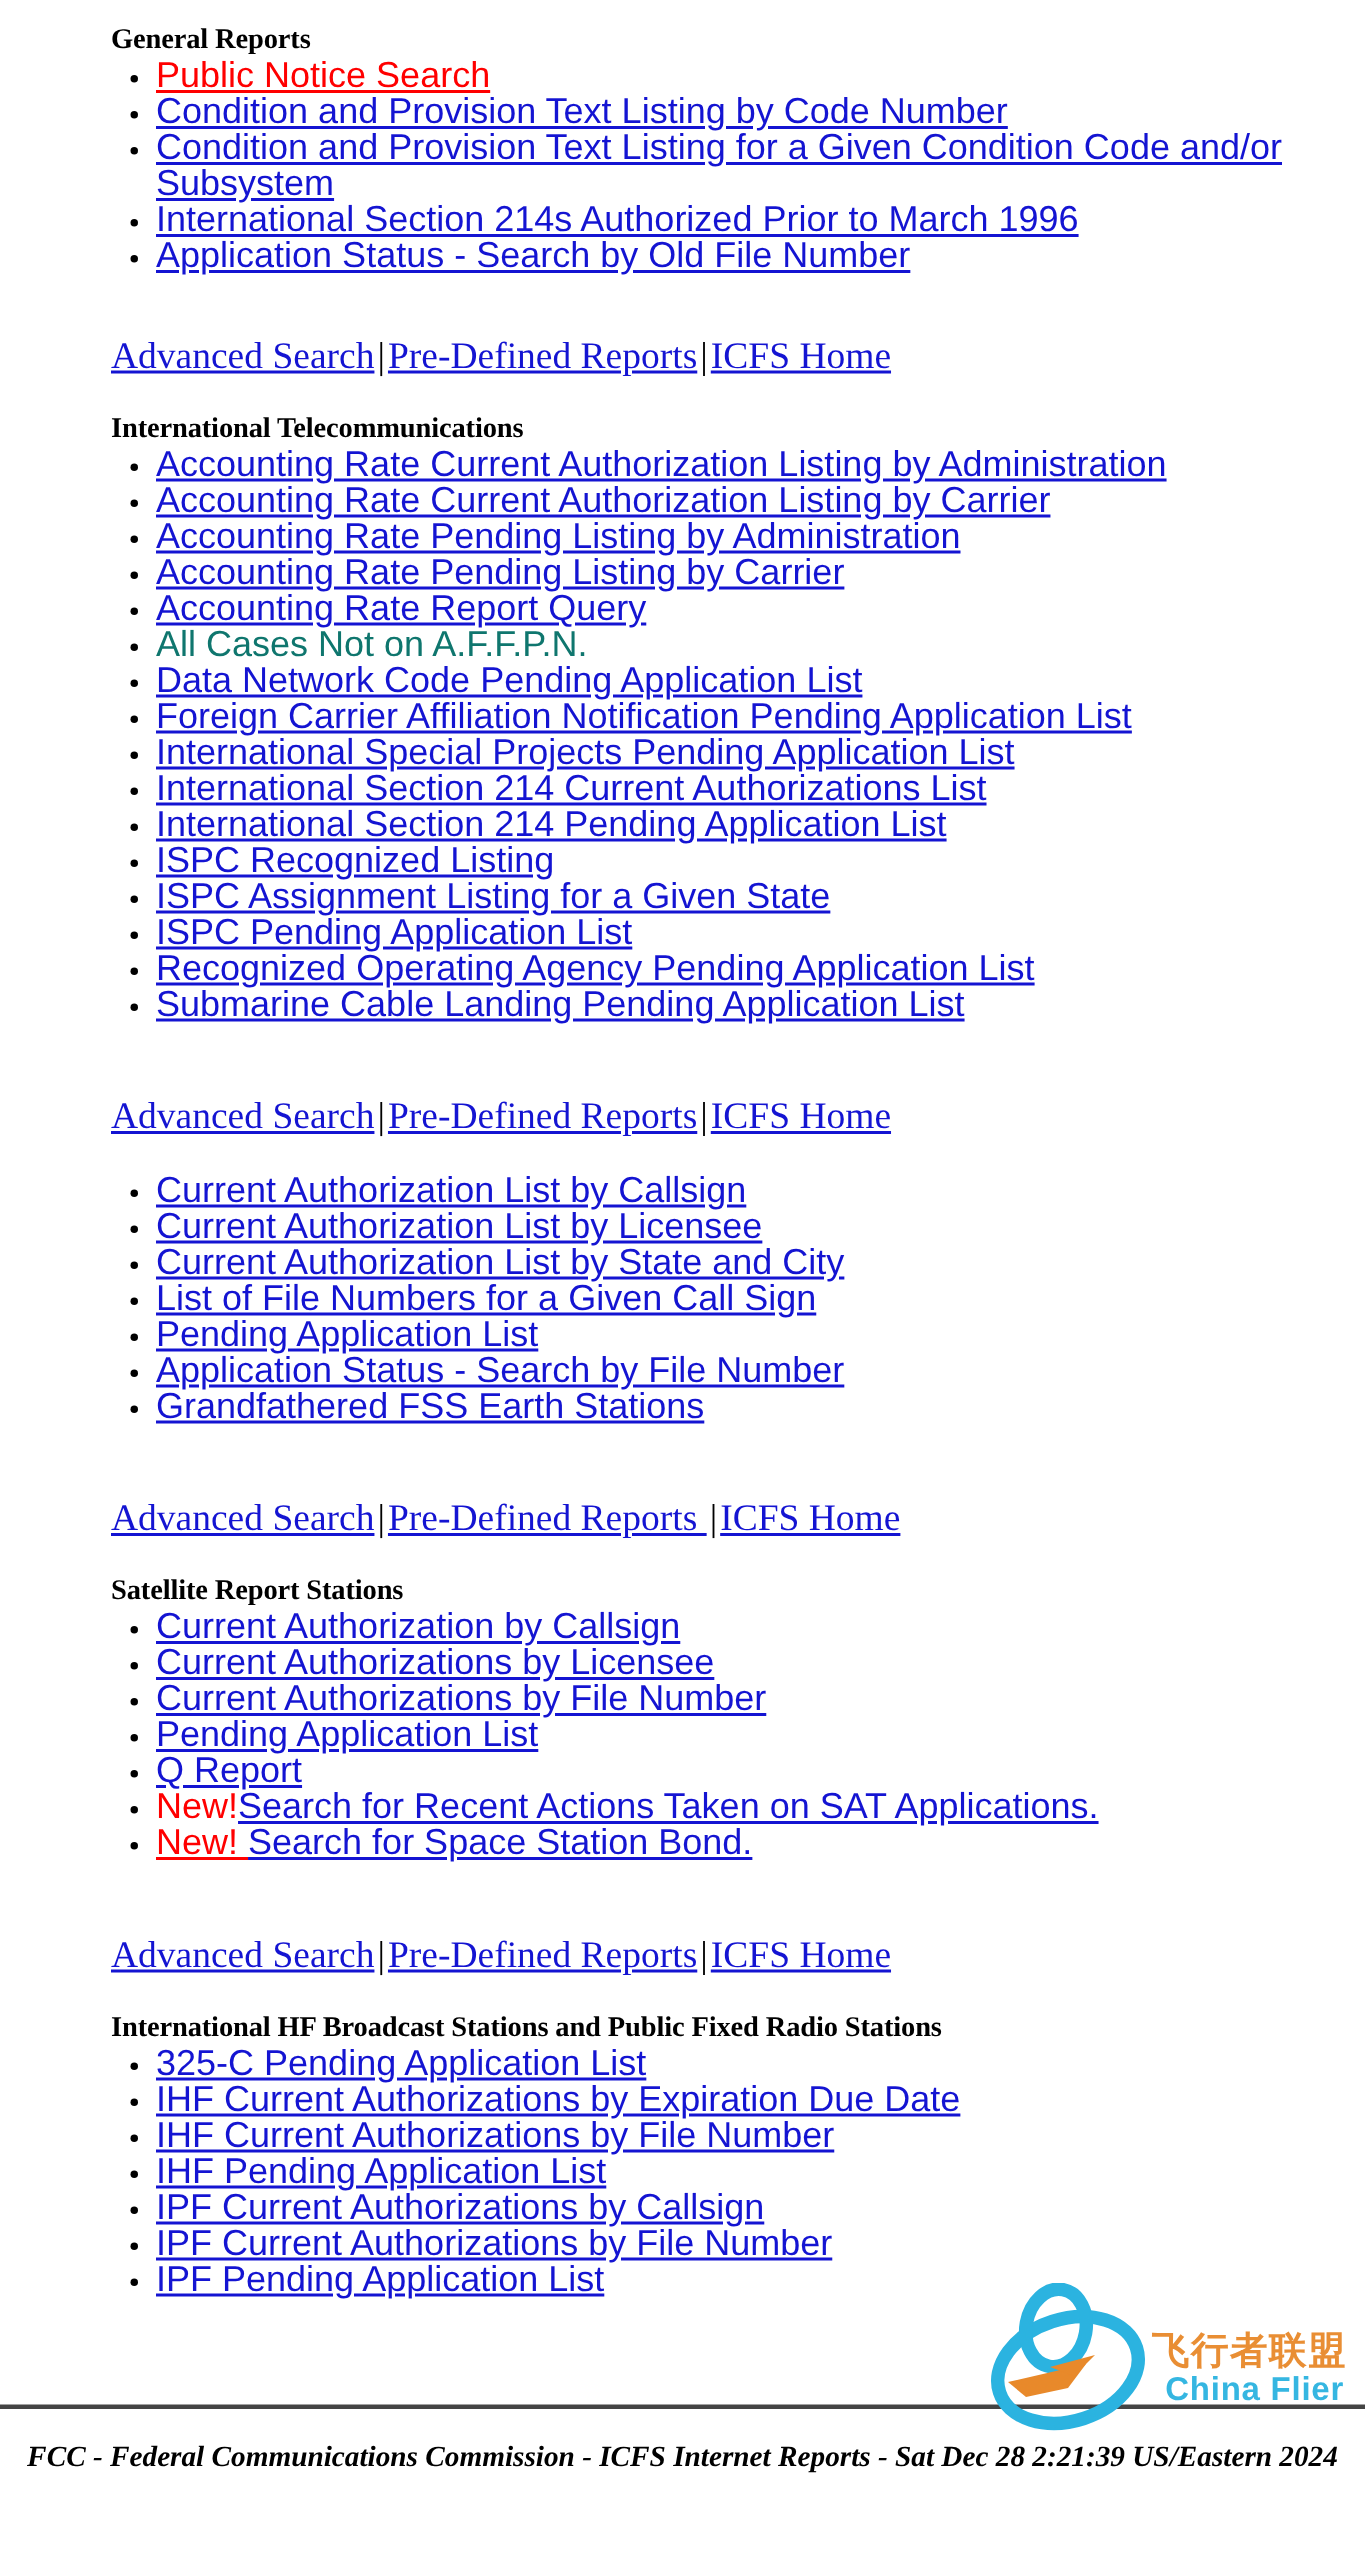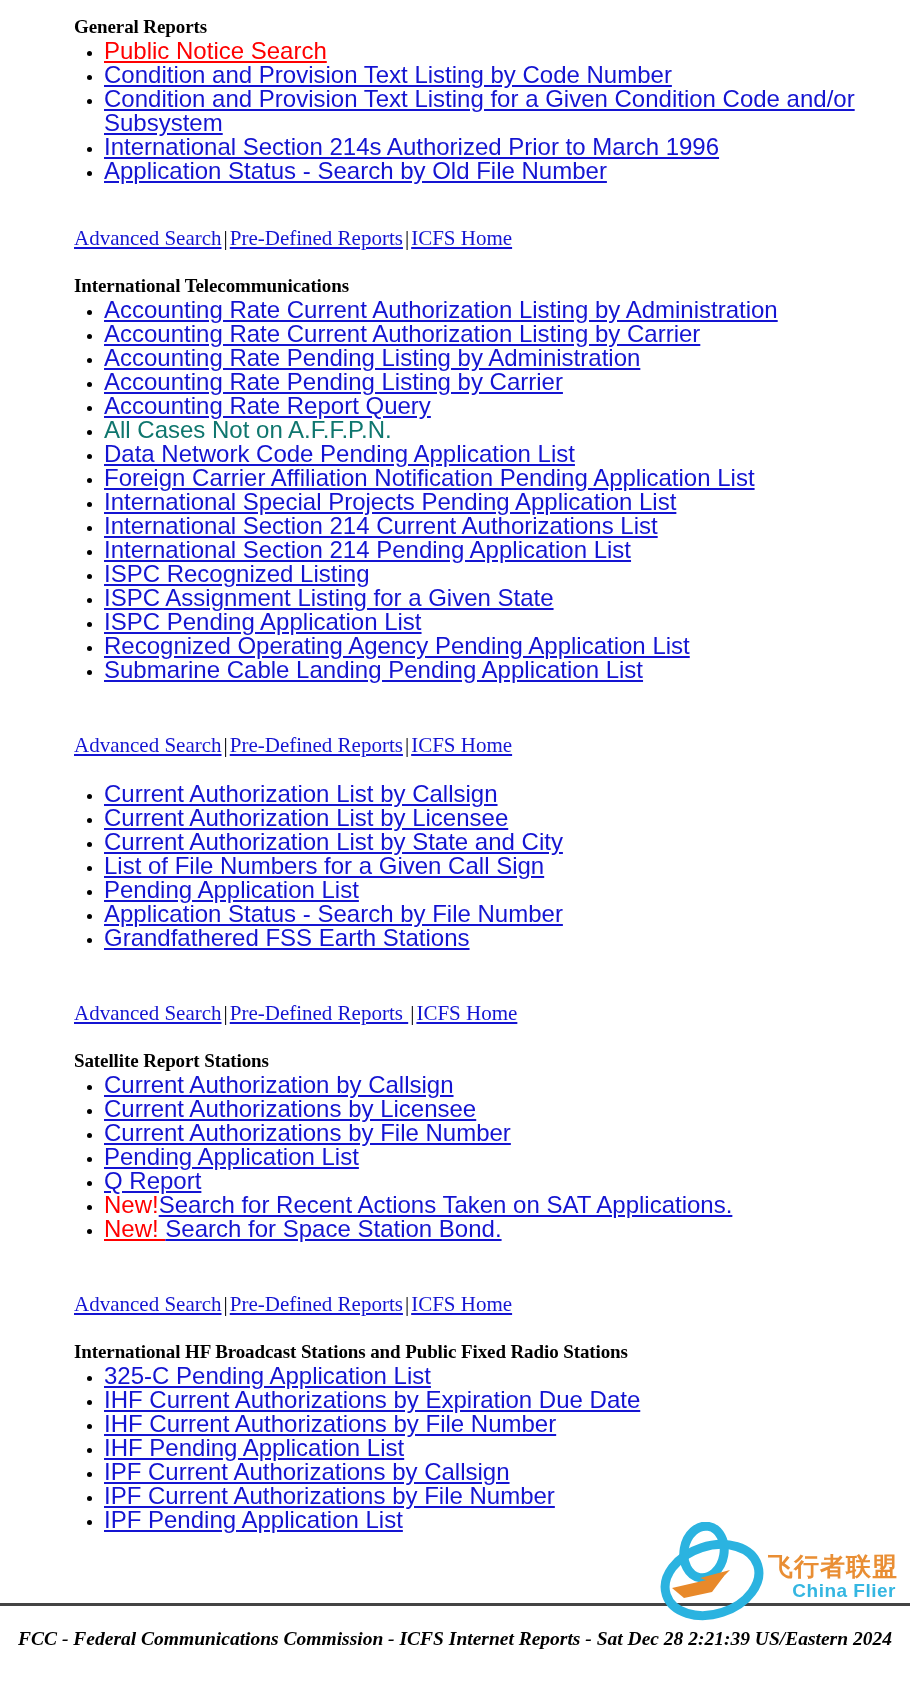--- a/index.html
+++ b/index.html
@@ -65,21 +65,21 @@
   .new-flag {
     color: #ff0000;
     text-decoration: none;
   }
   .new-flag-underlined {
     color: #ff0000;
     text-decoration: underline;
   }
   .navbar {
     font-family: "Liberation Serif", serif;
-    font-size: 21px;
+    font-size: 25px;
     line-height: 22px;
     color: #000000;
     padding-left: 74px;
   }
   .navbar a {
     color: #1414d2;
     text-decoration: underline;
     font-family: "Liberation Serif", serif;
   }
   .navbar .sep {
@@ -134,21 +134,21 @@
     color: #e8892a;
     letter-spacing: 1px;
     opacity: 0.95;
   }
   .wm-text-sub {
     position: absolute;
     right: 6px;
     top: 66px;
     font-family: "Liberation Sans", sans-serif;
     font-weight: bold;
-    font-size: 19px;
+    font-size: 22px;
     color: #2bb3e0;
     letter-spacing: 0.5px;
     opacity: 0.95;
   }
   .wm-logo {
     position: absolute;
     left: 2px;
     top: 8px;
   }
 </style>

